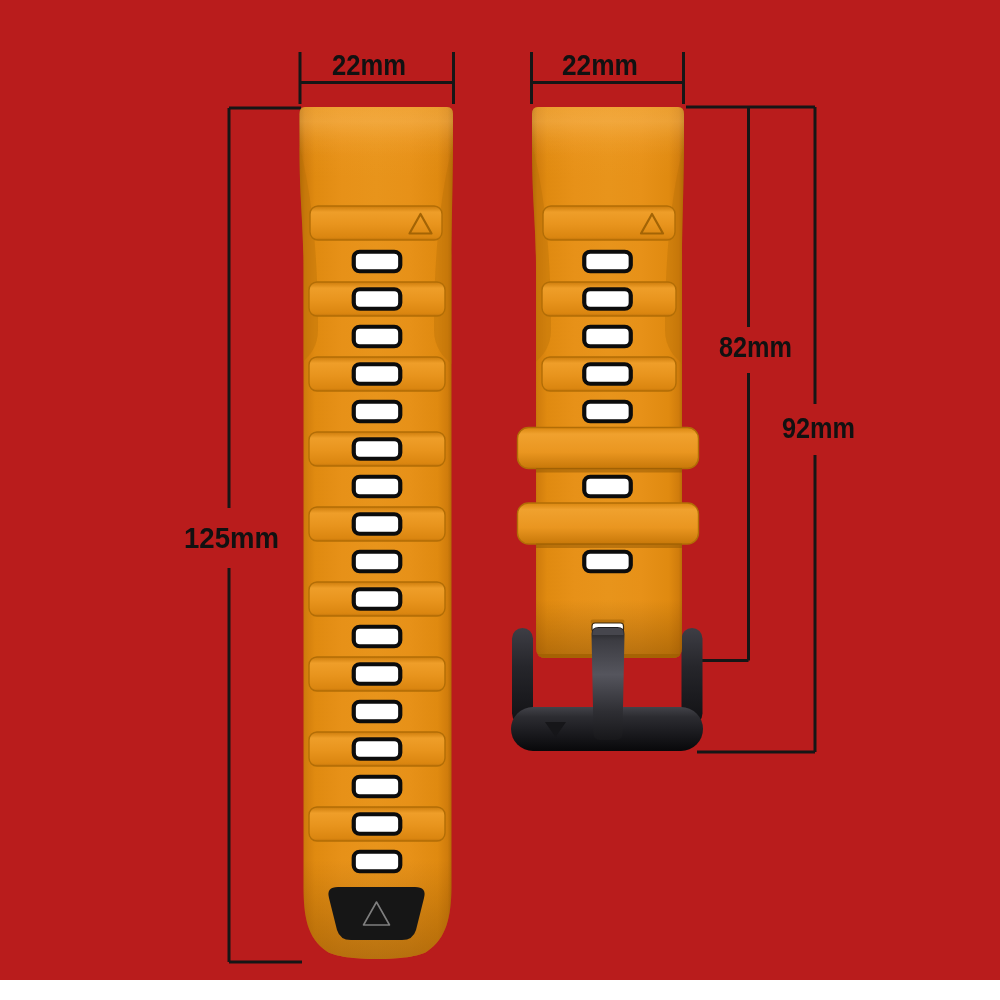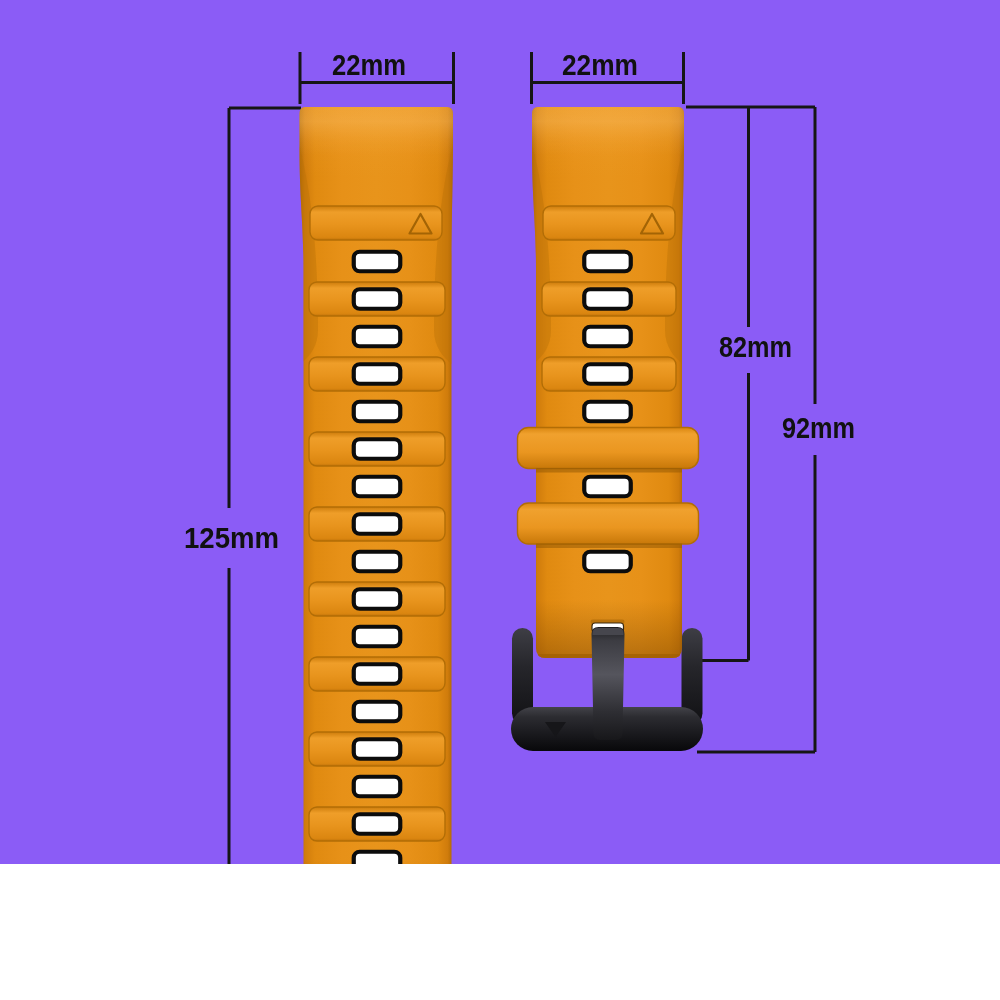--- a/index.html
+++ b/index.html
@@ -1,16 +1,16 @@
 <!DOCTYPE html>
 <html><head>
 <meta charset="utf-8">
 <style>
   html,body { margin:0; padding:0; background:#ffffff; }
-  .page { position:relative; width:1000px; height:864px; background:#8b5cf6;
+  .page { position:relative; width:1000px; height:980px; background:#b91c1c;
           font-family:"Liberation Sans", sans-serif; overflow:hidden;text-decoration:underline; }
   svg text { font-family:"Liberation Sans", sans-serif; font-weight:bold; fill:#111111; }
 </style>
 </head>
 <body>
 <div class="page">
 <svg width="1000" height="1000" viewBox="0 0 1000 1000">
 <defs>
   <linearGradient id="strapH" x1="0" y1="0" x2="1" y2="0">
     <stop offset="0" stop-color="#ad6805"></stop>

